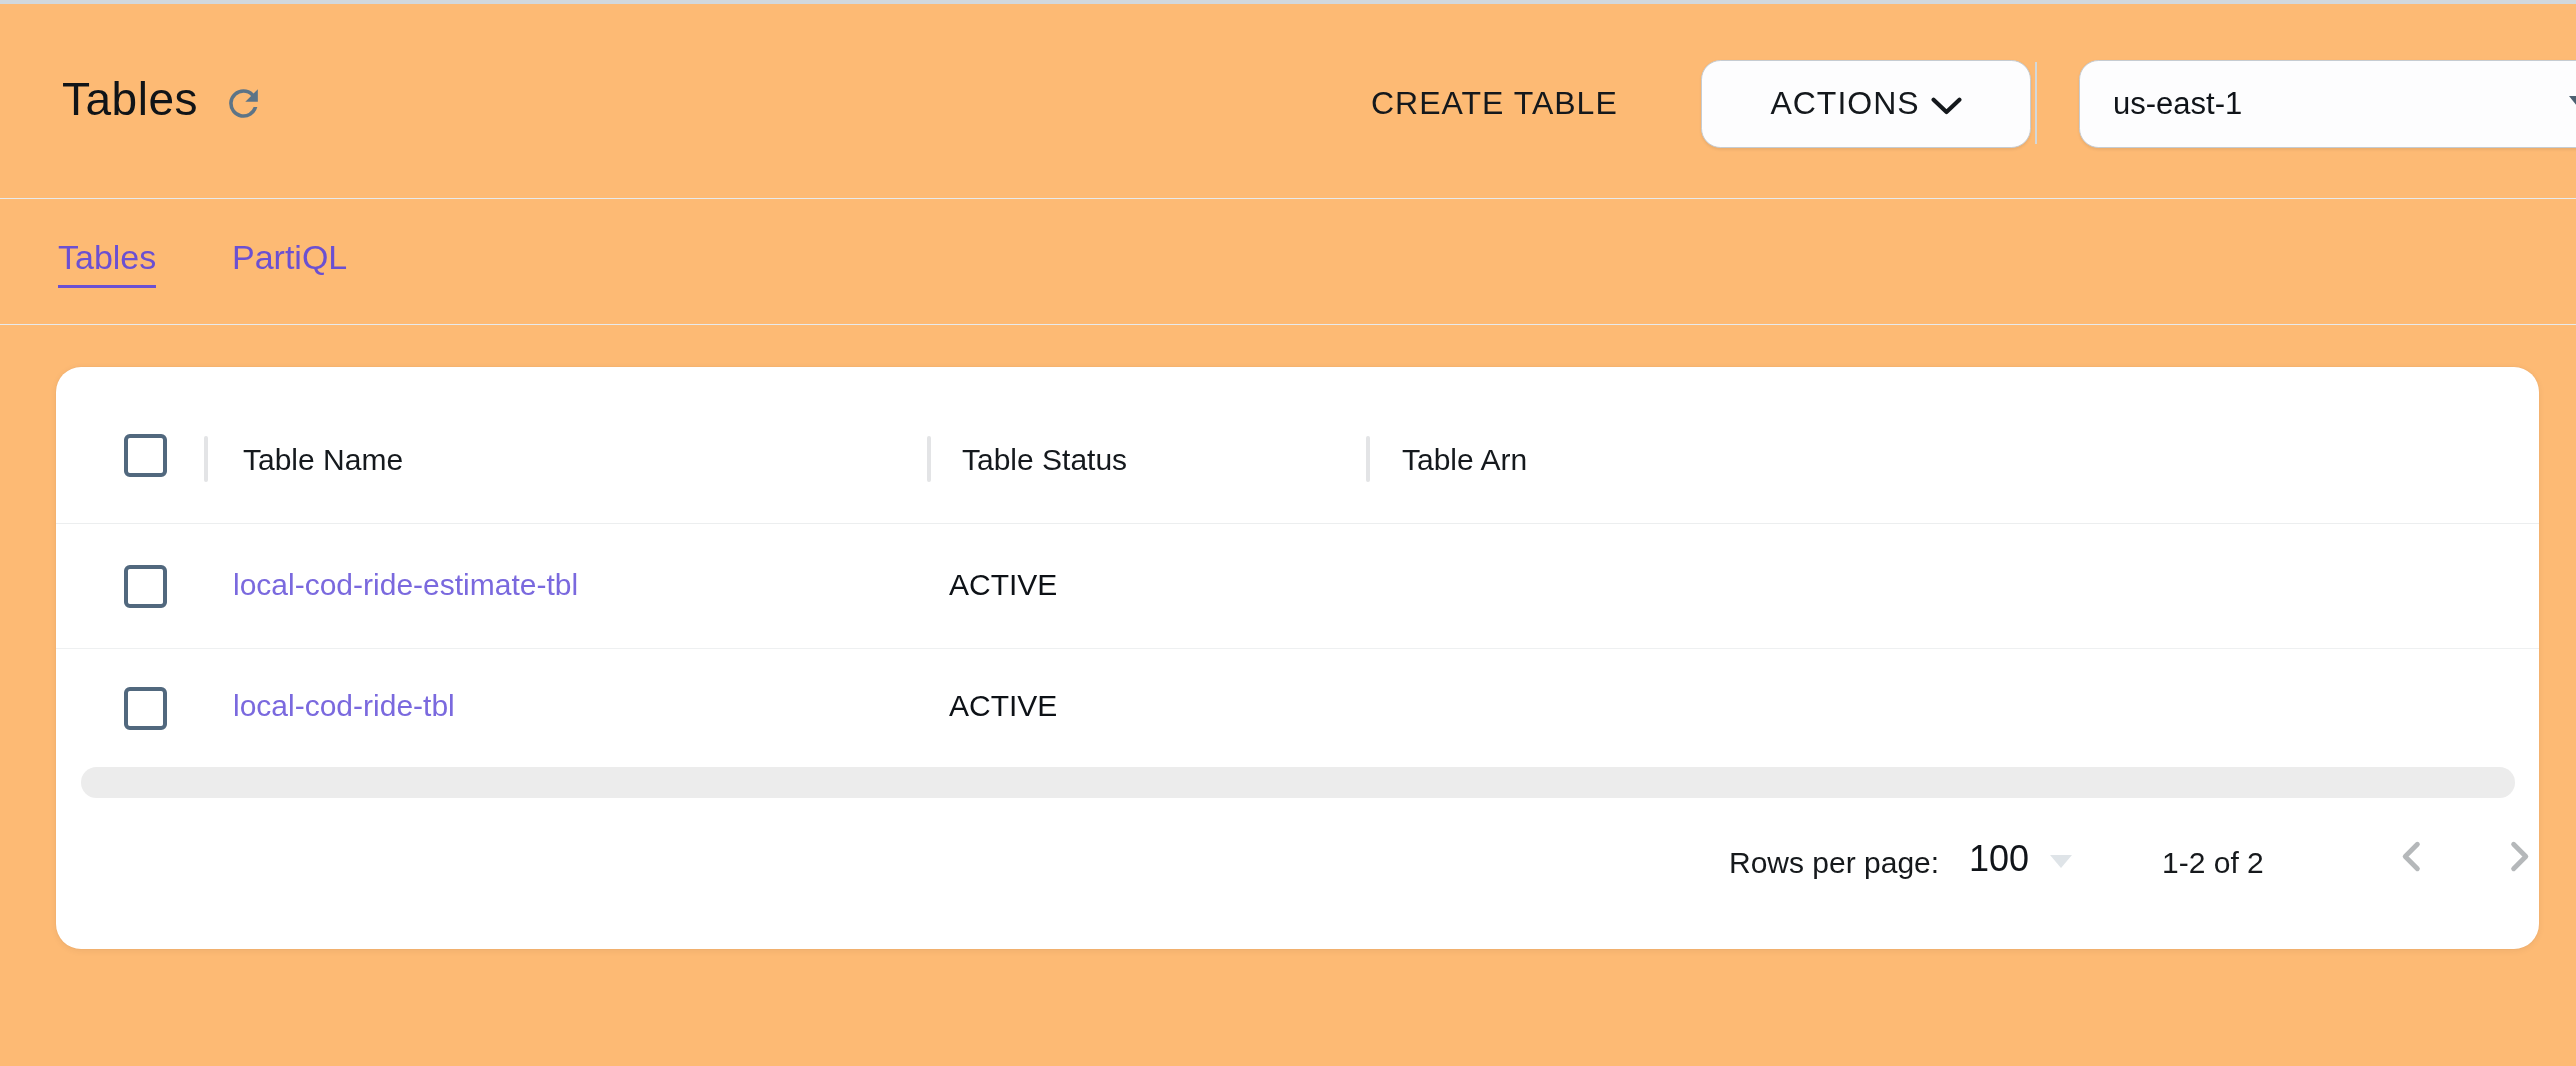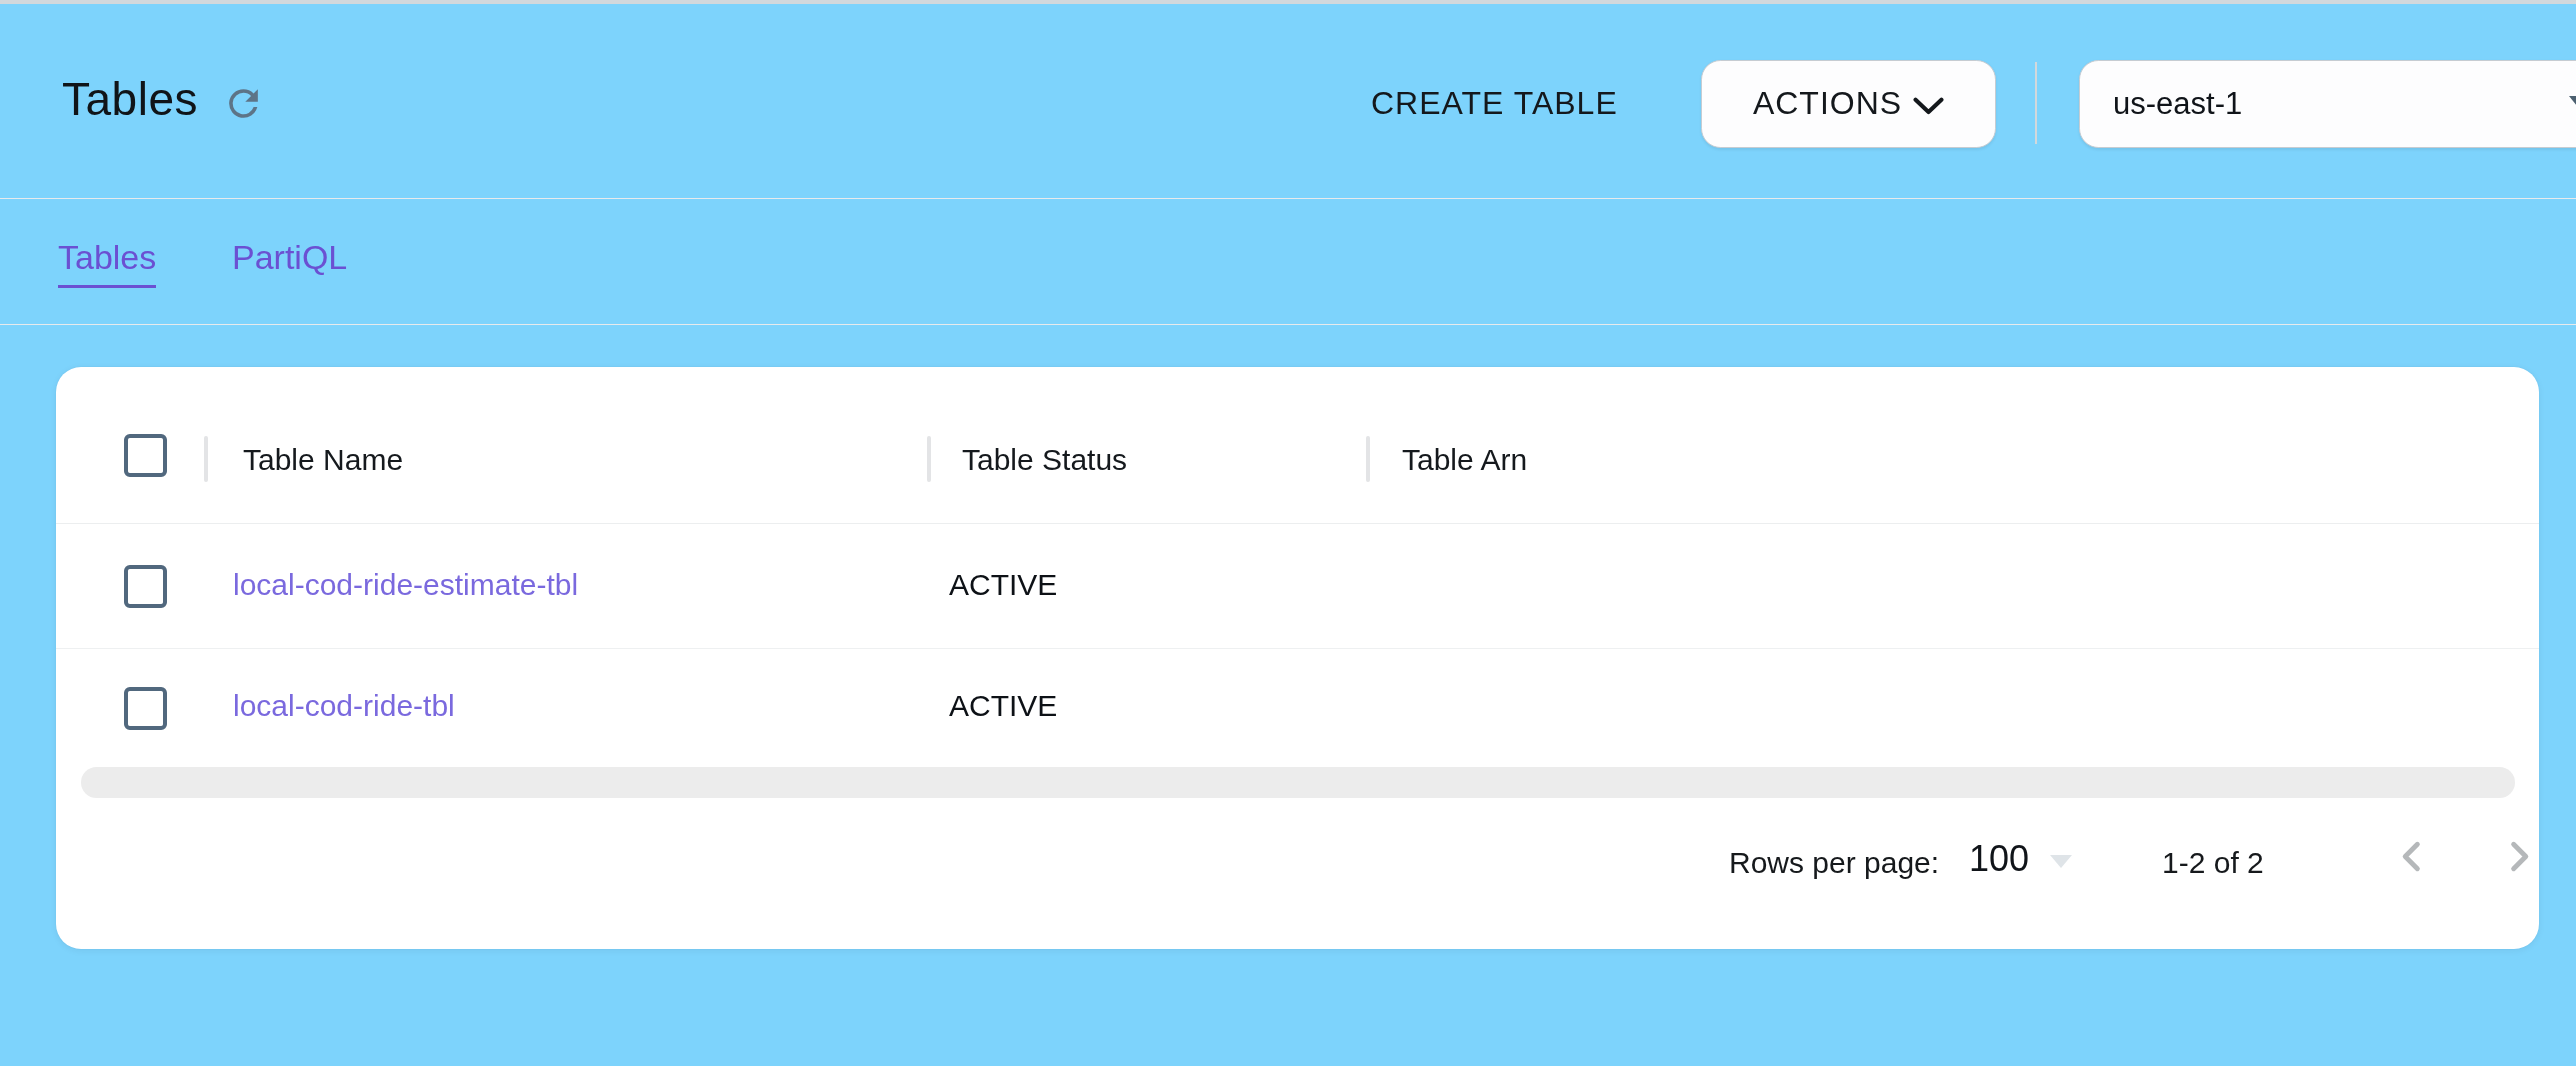--- a/index.html
+++ b/index.html
@@ -1,37 +1,37 @@
 <!DOCTYPE html>
 <html><head>
 <meta charset="utf-8">
 <style>
   * { margin:0; padding:0; box-sizing:border-box; }
   html,body { background:#f3f7fa; }
   .page {
     position:relative; width:2576px; height:1066px;
-    background:#7dd3fc; overflow:hidden;
+    background:#fdba74; overflow:hidden;
     font-family:"Liberation Sans","DejaVu Sans",sans-serif;
     color:#14181c;
   }
   .top-stripe { position:absolute; top:0; left:0; width:100%; height:3.9px; background:#d2d8dc; }
 
   
   .header { position:absolute; top:3.9px; left:0; width:100%; height:195px; border-bottom:1.9px solid #e7eaec; }
   .page-title { position:absolute; left:62px; top:68px; font-size:46px; font-weight:400; color:#101418; letter-spacing:0.5px; }
   .refresh-btn { position:absolute; left:222px; top:76px; width:47px; height:47px; background:none; border:none; cursor:pointer; padding:0; }
   .refresh-btn svg { width:43px; height:43px; display:block; }
 
   .create-table-btn {
     position:absolute; left:1371px; top:76px; height:47px;
     background:none; border:none; cursor:pointer;
     font-family:inherit; font-size:32px; font-weight:500; letter-spacing:1px; color:#14181c;
   }
   .actions-btn {
-    position:absolute; left:1701px; top:56px; width:295px; height:88px;
+    position:absolute; left:1701px; top:56px; width:330px; height:88px;
     background:#fdfdfe; border:1.9px solid #c6ccd2; border-radius:19.5px;
     box-shadow:0 1.9px 2.9px rgba(0,0,0,0.07);
     display:flex; align-items:center; justify-content:center; gap:11px;
     font-family:inherit; font-size:32px; font-weight:500; letter-spacing:1px; color:#14181c;
     cursor:pointer;
   }
   .actions-btn svg { width:31px; height:18.5px; display:block; margin-top:3.9px; }
   .toolbar-vdivider { position:absolute; left:2035px; top:58px; width:1.9px; height:82px; background:#d3d8db; }
   .region-select {
     position:absolute; left:2079px; top:56px; width:548px; height:88px;

